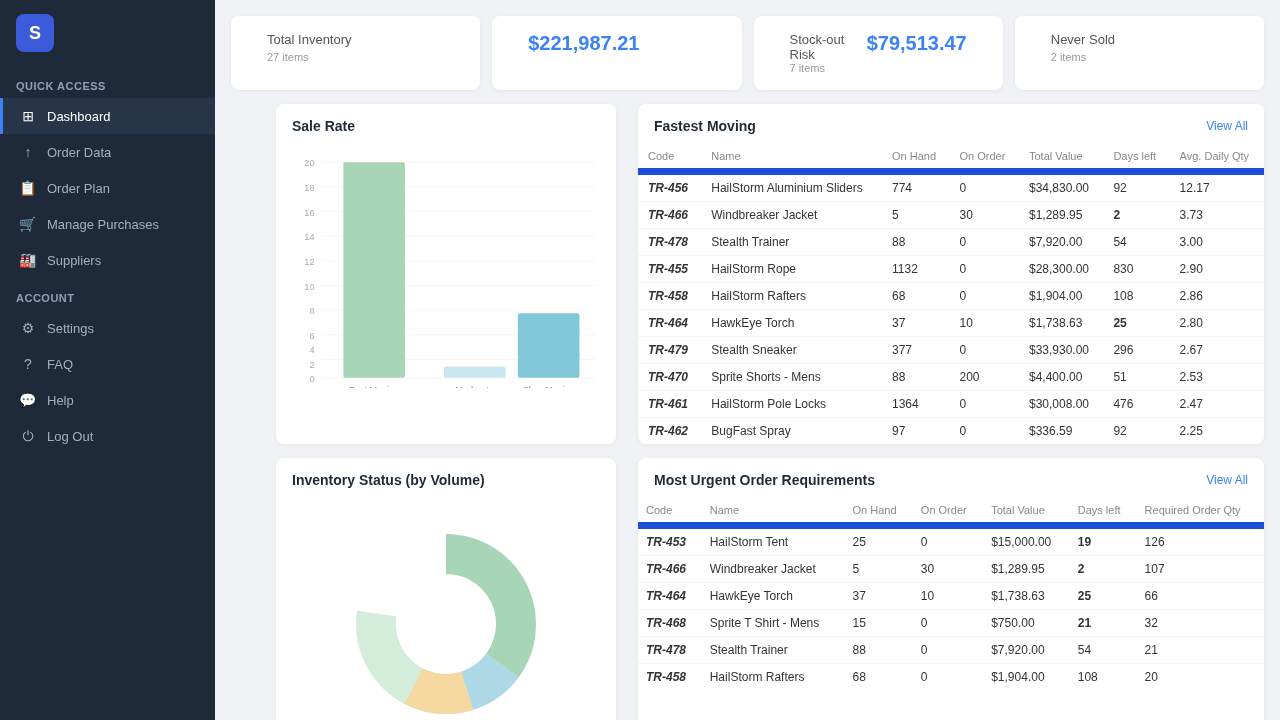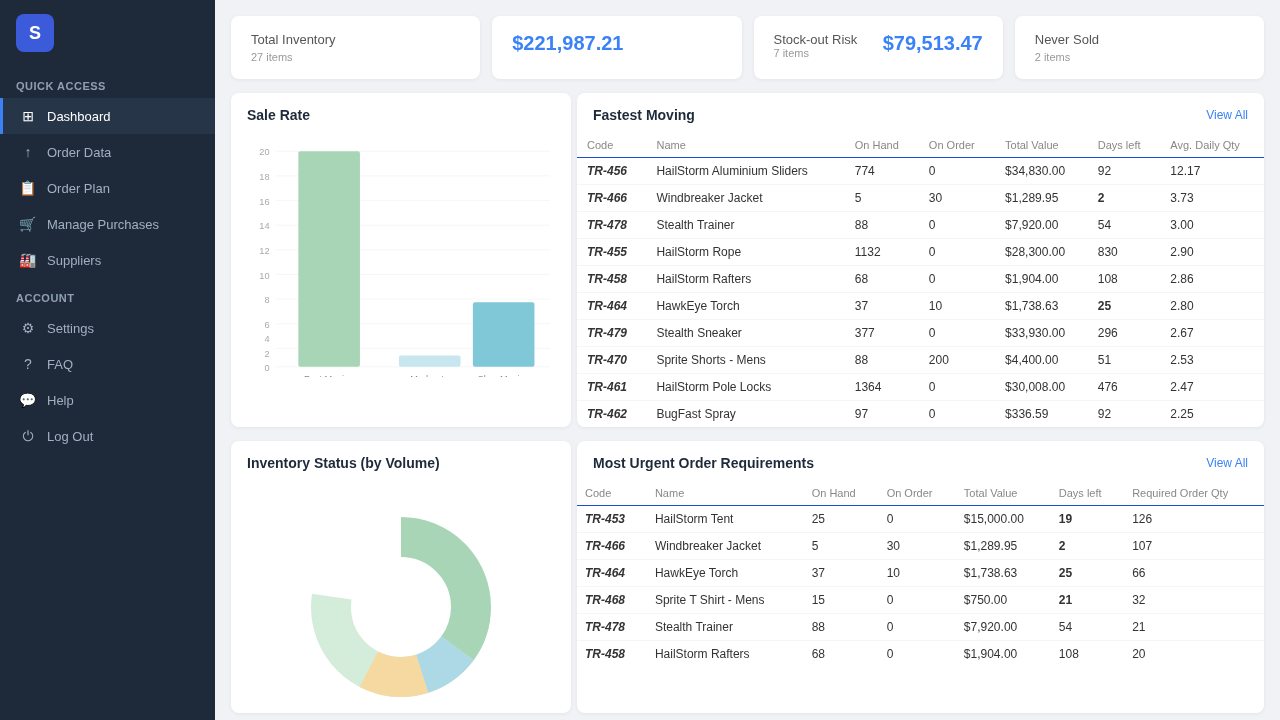--- a/index.html
+++ b/index.html
@@ -57,36 +57,36 @@
       gap: 14px;
     }
 
     
     .kpi-row {
       display: flex; gap: 12px;
     }
     .kpi-card {
       background: #fff;
       border-radius: 8px;
-      padding: 16px 20px;
+      padding: 16px 36px;
       flex: 1;
       display: flex;
       flex-direction: column;
       gap: 4px;
       box-shadow: 0 1px 4px rgba(0,0,0,0.06);
     }
     .kpi-label { font-size: 13px; color: #555; font-weight: 500; }
     .kpi-sub { font-size: 11px; color: #999; }
     .kpi-value { font-size: 20px; font-weight: 700; color: #3b82f6; }
     .kpi-top { display: flex; justify-content: space-between; align-items: flex-start; }
     .kpi-label-block { display: flex; flex-direction: column; }
 
     
     .panels-row {
-      display: flex; gap: 6px;
+      display: flex; gap: 22px; margin-left: 45px;
     }
     .panel {
       background: #fff;
       border-radius: 8px;
       box-shadow: 0 1px 4px rgba(0,0,0,0.06);
       overflow: hidden;
     }
     .panel-left { flex: 0 0 340px; }
     .panel-right { flex: 1; }
 
@@ -106,21 +106,21 @@
     
     .data-table {
       width: 100%;
       border-collapse: collapse;
       font-size: 12px;
     }
     .data-table th {
       color: #888; font-weight: 500;
       padding: 6px 10px;
       text-align: left;
-      border-bottom: 1px solid #1d4ed8;
+      border-bottom: 7px solid #1d4ed8;
       font-size: 11px;
     }
     .data-table td {
       padding: 6px 10px;
       border-bottom: 1px solid #f5f5f5;
       color: #333;
     }
     .data-table tr:last-child td { border-bottom: none; }
     .code-cell { font-weight: 600; color: #1e2a3a; font-style: italic; }
     .red-val { color: #ef4444; font-weight: 600; }

